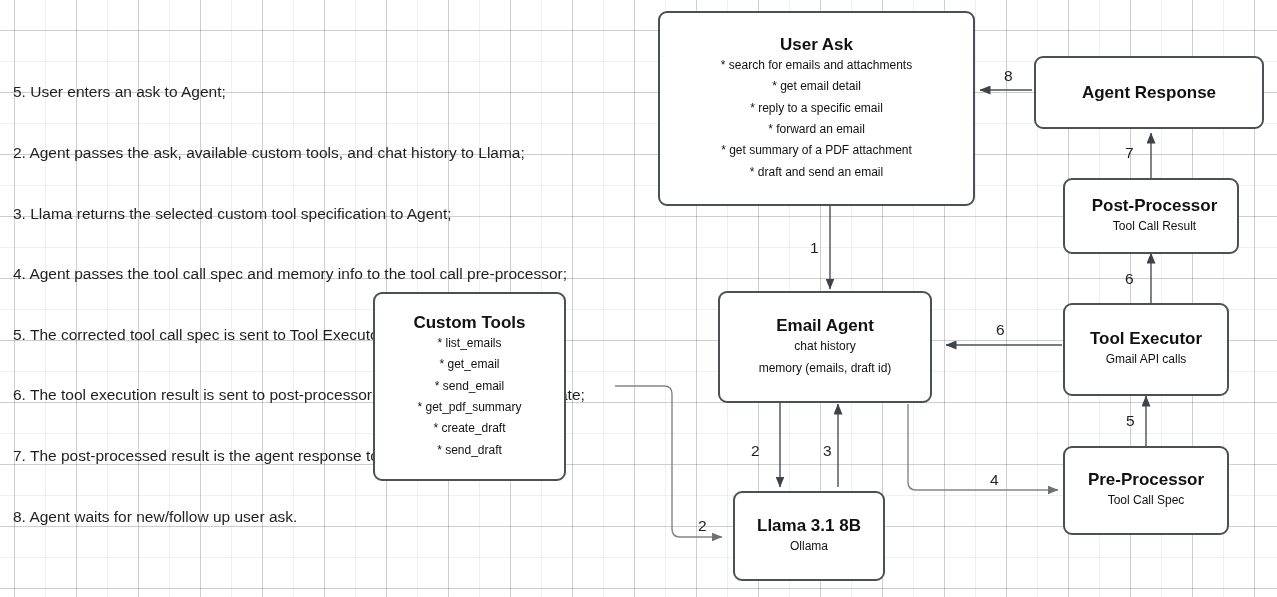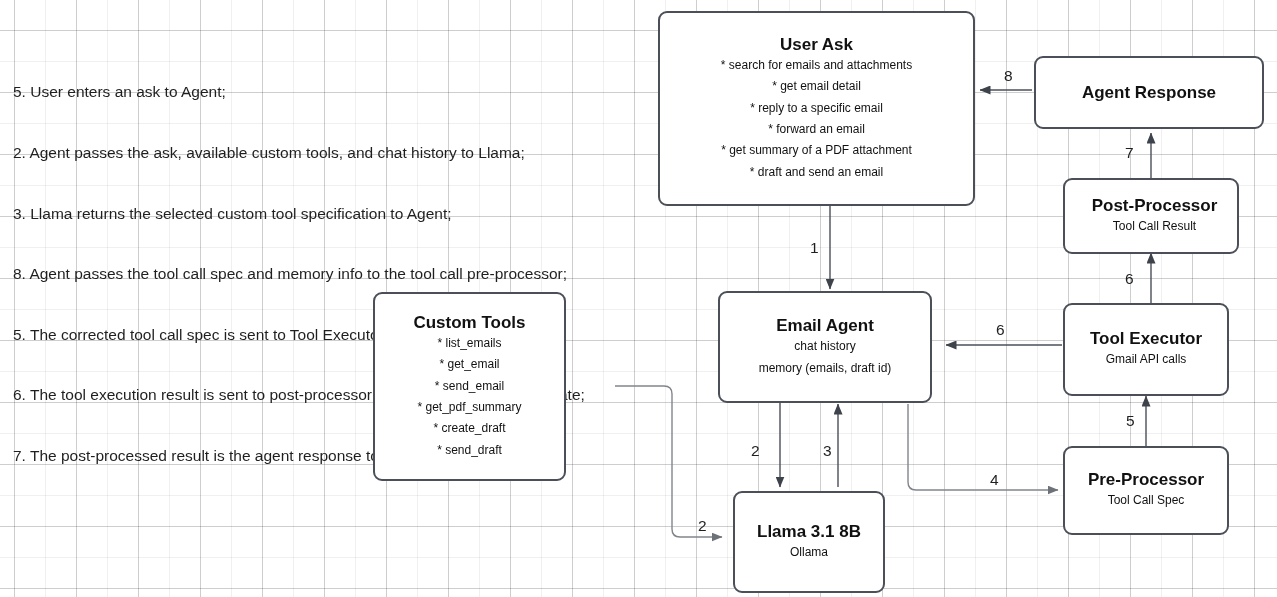--- a/index.html
+++ b/index.html
@@ -82,24 +82,25 @@
 </style>
 </head>
 <body>
 
 <div id="canvas">
 
   <div class="legend">
     <div>5. User enters an ask to Agent;</div>
     <div>2. Agent passes the ask, available custom tools, and chat history to Llama;</div>
     <div>3. Llama returns the selected custom tool specification to Agent;</div>
-    <div>8. Agent passes the tool call spec and memory info to the tool call pre-processor;</div>
+    <div>4. Agent passes the tool call spec and memory info to the tool call pre-processor;</div>
     <div>5. The corrected tool call spec is sent to Tool Executor for actual execution;</div>
     <div>6. The tool execution result is sent to post-processor and Agent for memory update;</div>
     <div>7. The post-processed result is the agent response to the original user ask;</div>
+    <div>8. Agent waits for new/follow up user ask.</div>
   </div>
 
   <svg class="layer" viewBox="0 0 1277 597" preserveAspectRatio="none">
     <defs>
       <marker id="ah" markerWidth="11" markerHeight="9" refX="10.5" refY="4.5" orient="auto" markerUnits="userSpaceOnUse">
         <path d="M0,0 L11,4.5 L0,9 z" fill="#3d424b"></path>
       </marker>
       <marker id="ahl" markerWidth="11" markerHeight="9" refX="10.5" refY="4.5" orient="auto" markerUnits="userSpaceOnUse">
         <path d="M0,0 L11,4.5 L0,9 z" fill="#6d7178"></path>
       </marker>
@@ -156,21 +157,21 @@
 * create_draft
 * send_draft</div>
   </div>
 
   <div class="node" style="left:718px; top:291px; width:214px; height:112px;">
     <div class="title">Email Agent</div>
     <div class="sub">chat history
 memory (emails, draft id)</div>
   </div>
 
-  <div class="node" style="left:733px; top:491px; width:152px; height:102px;align-items:center;">
+  <div class="node" style="left:733px; top:491px; width:152px; height:90px;align-items:center;">
     <div class="title">Llama 3.1 8B</div>
     <div class="sub">Ollama</div>
   </div>
 
   <div class="node" style="left:1034px; top:56px; width:230px; height:73px;">
     <div class="title">Agent Response</div>
   </div>
 
   <div class="node" style="left:1063px; top:178px; width:176px; height:76px;padding-left:7px;">
     <div class="title">Post-Processor</div>

